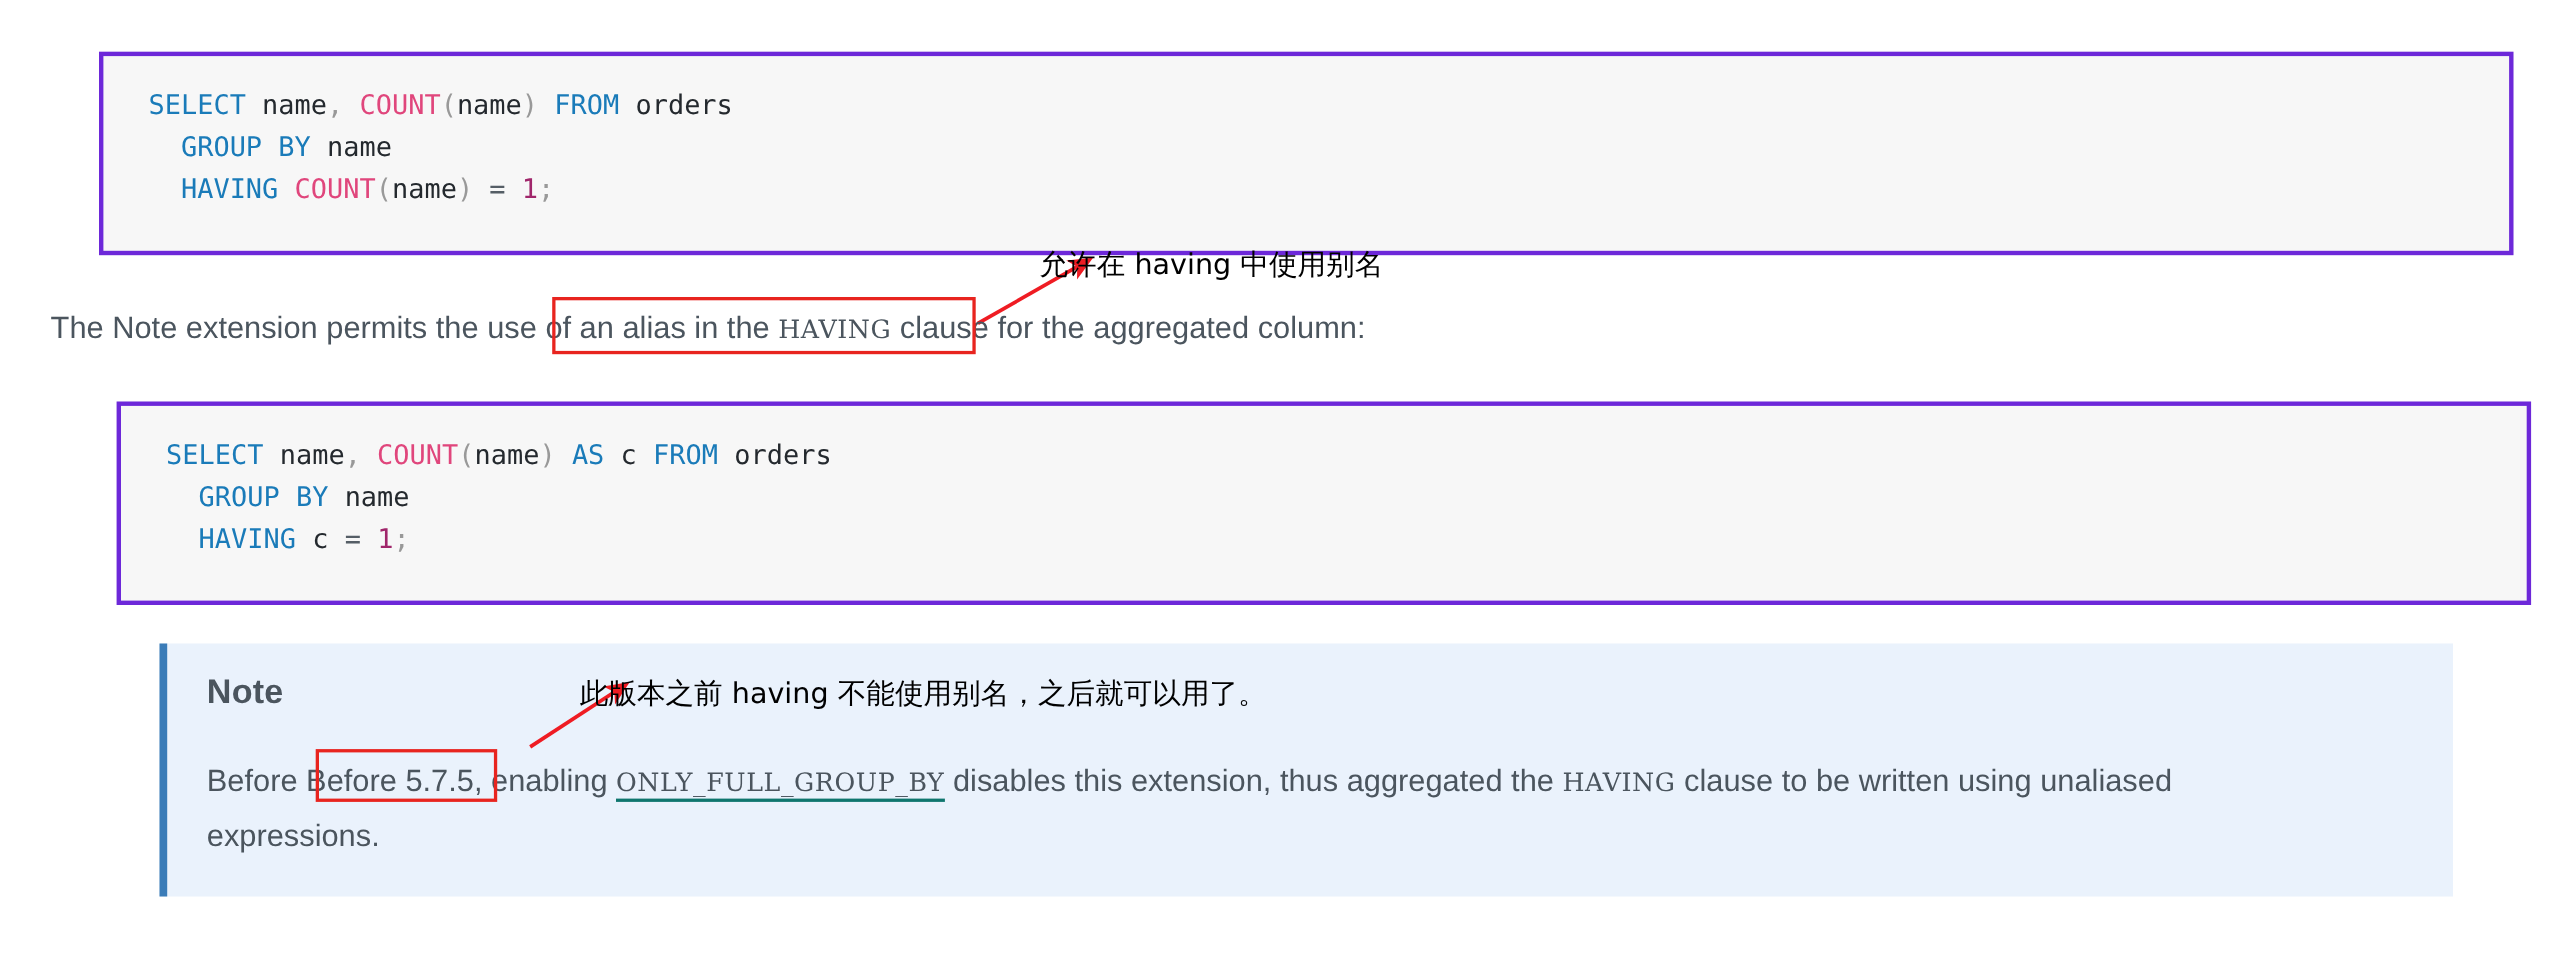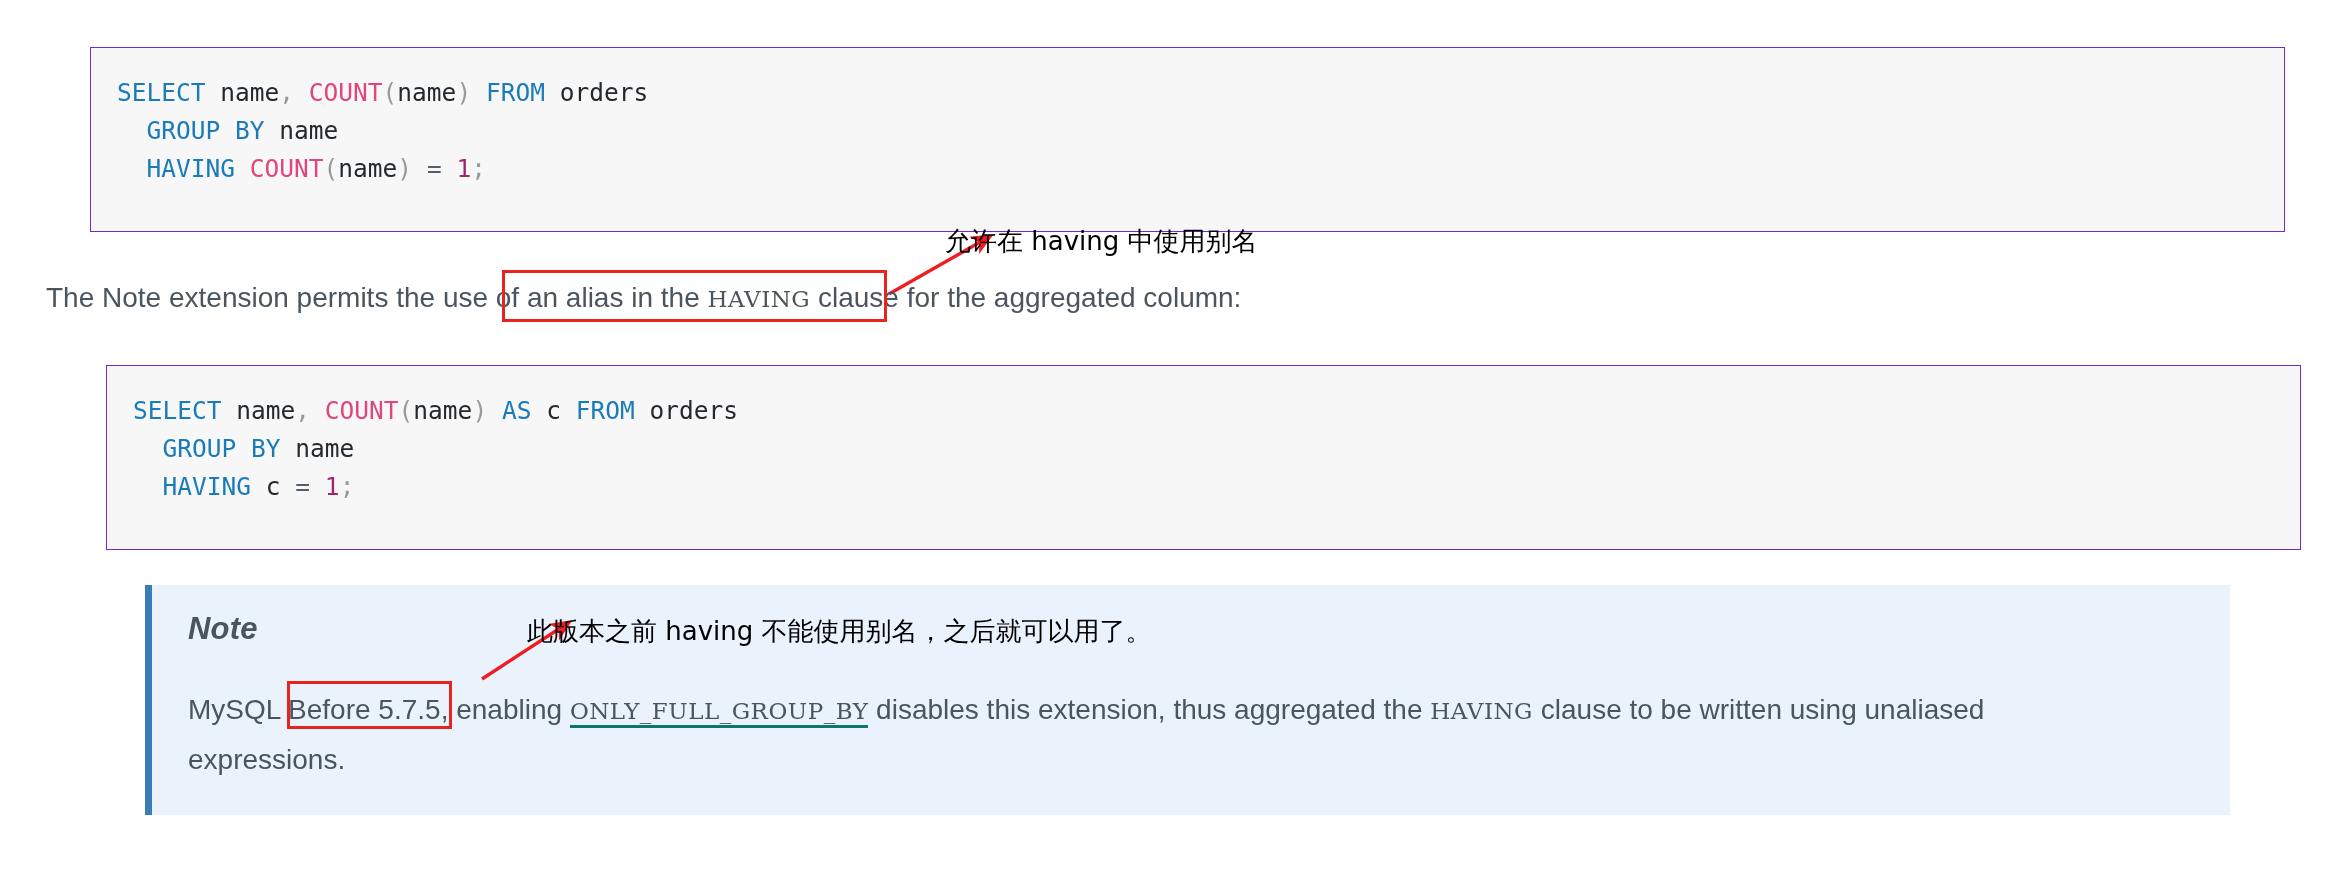--- a/index.html
+++ b/index.html
@@ -23,22 +23,23 @@
     left: 0;
     top: 0;
     width: 2329px;
     height: 871px;
   }
 
   
   .codeblock {
     position: absolute;
     background: #f7f7f7;
-    border: 1px solid #6d28d9;
+    border: 4px solid #6d28d9;
     box-sizing: border-box;
+    padding-left: 15px;
   }
   .codeblock .code-inner {
     padding: 26px 0 26px 26px;
     font-family: "DejaVu Sans Mono", "Liberation Mono", monospace;
     font-size: 24.5px;
     line-height: 38px;
     white-space: pre;
   }
   .ln { display: block; }
 
@@ -103,21 +104,20 @@
     background: #eaf2fc;
     border-left: 7px solid #3a7cb8;
     box-sizing: border-box;
   }
   .note-title {
     position: absolute;
     font-size: 31px;
     font-weight: bold;
     color: #4b555e;
     letter-spacing: 0.2px;
-    font-style: italic;
   }
   .note-body {
     position: absolute;
     font-size: 28px;
     line-height: 50px;
     color: #4b555e;
     white-space: nowrap;
   }
 </style>
 </head>
@@ -159,20 +159,20 @@
       <marker id="ah2" markerWidth="7" markerHeight="7" refX="5" refY="3.2" orient="auto" markerUnits="strokeWidth">
         <path d="M0,0.3 L6.6,3.2 L0,6.1 L1.7,3.2 Z" fill="#ef1c23"></path>
       </marker>
     </defs>
     <line x1="4" y1="64" x2="90" y2="8" stroke="#ef1c23" stroke-width="3.4" marker-end="url(#ah2)"></line>
   </svg>
 
   <div class="annotation" style="left:527px; top:615px;">此版本之前 having 不能使用别名，之后就可以用了。</div>
 
   <div class="note-body" style="left:188px; top:685px;">
-    <span>MySQL </span><span>Before 5.7.5</span><span>, enabling </span><span class="mono-inline-u">ONLY_FULL_GROUP_BY</span><span> disables this extension, thus aggregated the </span><span class="mono-inline">HAVING</span><span> clause to be written using unaliased</span>
+    <span>Before </span><span>Before 5.7.5</span><span>, enabling </span><span class="mono-inline-u">ONLY_FULL_GROUP_BY</span><span> disables this extension, thus aggregated the </span><span class="mono-inline">HAVING</span><span> clause to be written using unaliased</span>
   </div>
 
   <div class="redbox" style="left:287px; top:681px; width:165px; height:48px;"></div>
 
   <div class="note-body" style="left:188px; top:735px;">expressions.</div>
 
 </div>
 
 </body></html>

